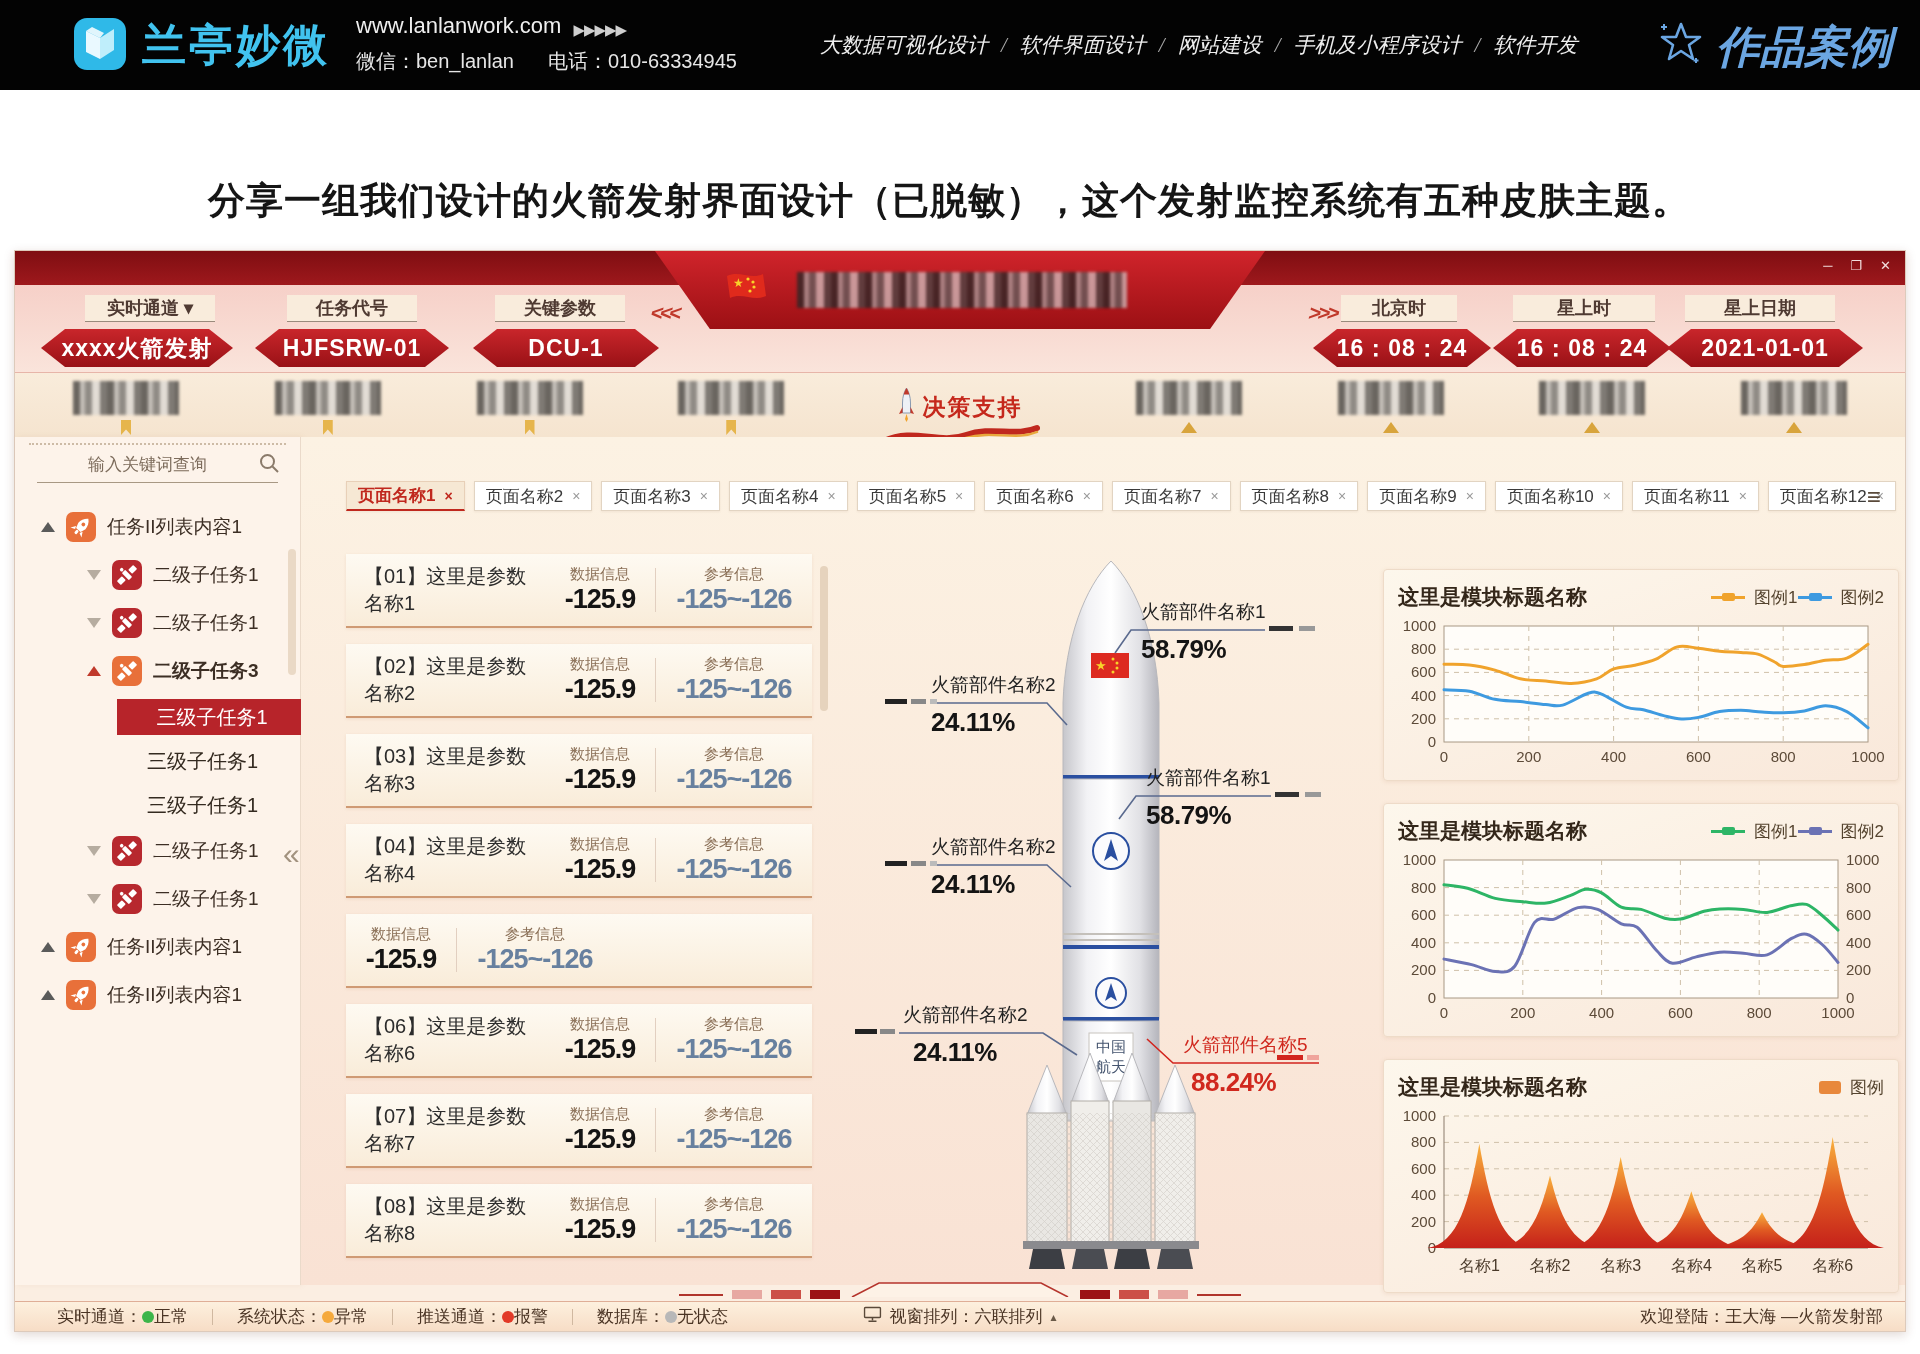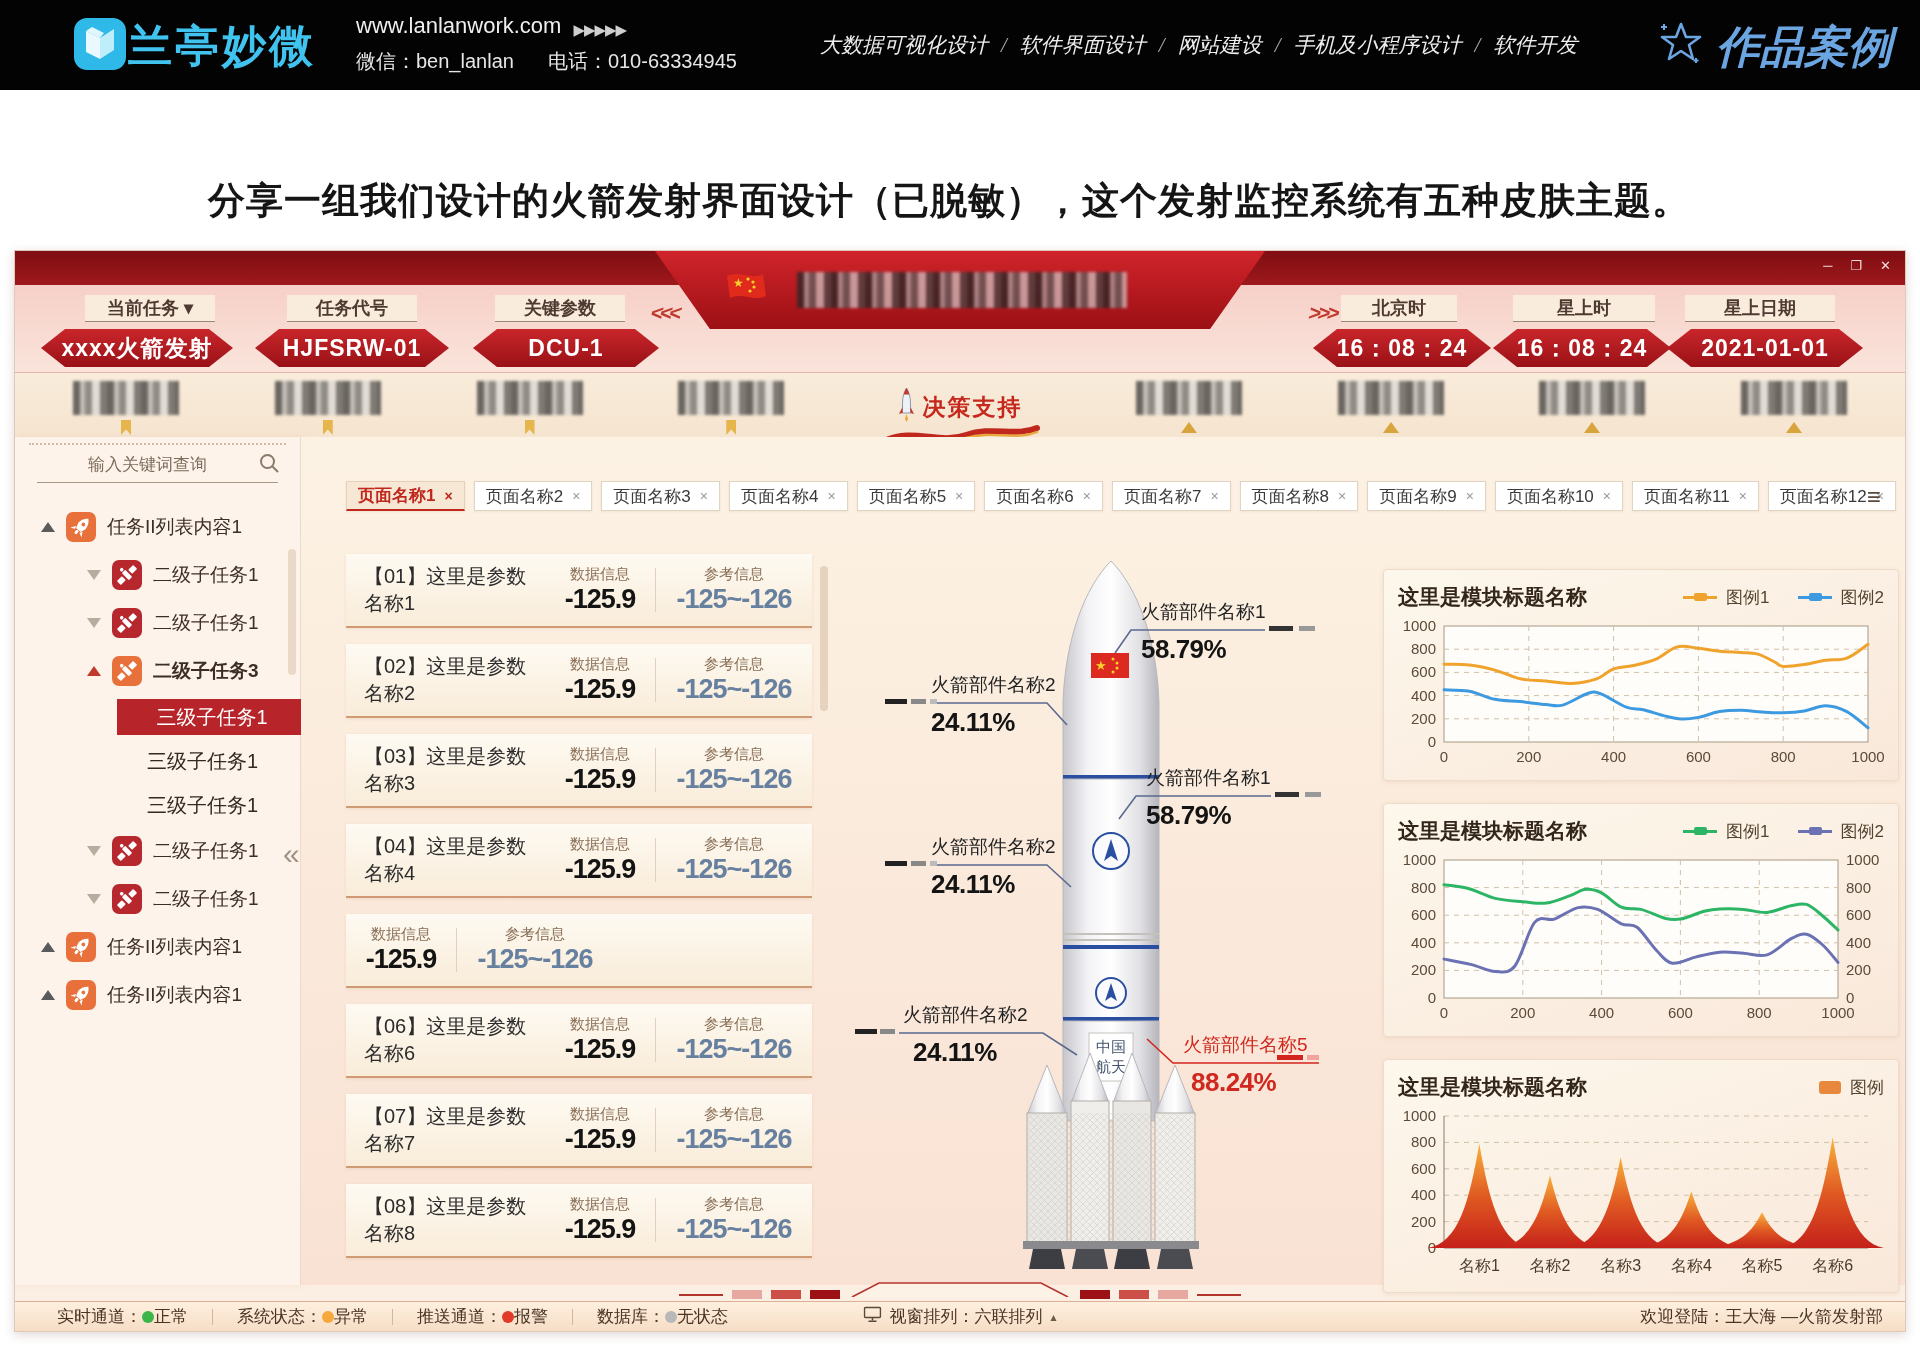--- a/index.html
+++ b/index.html
@@ -1,21 +1,21 @@
 <!DOCTYPE html>
 <html><head>
 <meta charset="utf-8">
 <style>
 * { margin:0; padding:0; box-sizing:border-box; }
 body { font-family:"Liberation Sans", sans-serif; background:#fff; }
 .page { position:relative; width:1920px; height:1354px; background:#fff; overflow:hidden; }
 
 
 .site-header { position:absolute; left:0; top:0; width:1920px; height:90px; background:#030303; }
-.logo { position:absolute; left:72px; top:16px; display:flex; align-items:center; }
+.logo { position:absolute; left:72px; top:16px; display:flex; align-items:flex-start; gap:14px; }
 .logo-text { font-size:44px; font-weight:bold; color:#41c3ef; letter-spacing:3px; }
 .site-info { position:absolute; left:356px; top:13px; color:#efefef; }
 .site-url { font-size:22px; display:flex; align-items:flex-end; gap:12px; }
 .site-url .arrows { font-size:15px; color:#cfcfcf; letter-spacing:-1px; }
 .site-contact { font-size:20px; margin-top:9px; display:flex; gap:34px; color:#e6e6e6; }
 .services { position:absolute; left:820px; top:0; height:90px; display:flex; align-items:center; font-family:"Liberation Serif", serif; font-style:italic; font-size:21px; color:#eee; }
 .services .sep { color:#aaa; margin:0 13px; }
 .portfolio { position:absolute; right:28px; top:18px; display:flex; align-items:center; gap:12px; color:#6ba6e2; font-family:"Liberation Serif", serif; font-style:italic; font-weight:bold; font-size:44px; }
 
 
@@ -98,21 +98,21 @@
 .rocket-svg, .leaders { position:absolute; left:0; top:0; width:556px; height:722px; }
 .co-label { position:absolute; font-size:19px; color:#222; white-space:nowrap; }
 .co-value { position:absolute; font-size:26px; font-weight:bold; color:#141414; letter-spacing:-0.5px; }
 .co-red { color:#d0281e; }
 
 
 .charts { position:absolute; left:1082px; top:132px; width:516px; }
 .chart-panel { margin-bottom:22px; background:linear-gradient(160deg,#fdf7ec,#f9e8da); border:1px solid #eedbc8; border-radius:4px; padding:10px 14px 8px; box-shadow:0 1px 4px rgba(180,130,90,.15); }
 .chart-head { display:flex; justify-content:space-between; align-items:center; margin-bottom:4px; height:34px; }
 .chart-title { font-size:21px; font-weight:bold; color:#332619; }
-.legend { display:flex; gap:28px; align-items:center; font-size:17px; color:#55442f; }
+.legend { display:flex; align-items:center; font-size:17px; color:#55442f; }
 .legend-item { display:flex; align-items:center; gap:9px; }
 .lg-line { width:34px; height:3px; position:relative; }
 .lg-line i { position:absolute; left:11px; top:-3px; width:13px; height:8px; border-radius:2px; display:block; }
 .lg-swatch { width:22px; height:13px; border-radius:3px; }
 
 
 .deco-strip { position:absolute; left:0; right:0; bottom:30px; height:16px; }
 .deco-left, .deco-right { position:absolute; bottom:2px; display:flex; align-items:center; gap:9px; }
 .deco-left { right:calc(50% + 120px); }
 .deco-right { left:calc(50% + 120px); }
@@ -198,21 +198,21 @@
             <circle cx="31" cy="19" r="1.6" fill="#f8d22a"></circle>
             <circle cx="27" cy="23" r="1.6" fill="#f8d22a"></circle>
           </svg>
       </span>
       <div class="banner-mosaic mosaic"></div>
     </div>
 
     <div class="header-row" id="header-row">
       <span class="hdr-arrows" style="left:636px;">&lt;&lt;&lt;</span>
       <span class="hdr-arrows" style="left:1294px;">&gt;&gt;&gt;</span>
-    <div class="chip" style="left: 70px; width: 130px;">当前任务 ▾</div>
+    <div class="chip" style="left: 70px; width: 130px;">实时通道 ▾</div>
         <div class="badge" style="left: 26px; width: 192px;">xxxx火箭发射</div>
         <div class="chip" style="left: 272px; width: 130px;">任务代号</div>
         <div class="badge" style="left: 240px; width: 194px;">HJFSRW-01</div>
         <div class="chip" style="left: 480px; width: 130px;">关键参数</div>
         <div class="badge" style="left: 458px; width: 186px;">DCU-1</div>
         <div class="chip" style="left: 1326px; width: 116px;">北京时</div>
         <div class="badge" style="left: 1298px; width: 178px;">16：08：24</div>
         <div class="chip" style="left: 1498px; width: 142px;">星上时</div>
         <div class="badge" style="left: 1478px; width: 178px;">16：08：24</div>
         <div class="chip" style="left: 1670px; width: 150px;">星上日期</div>

